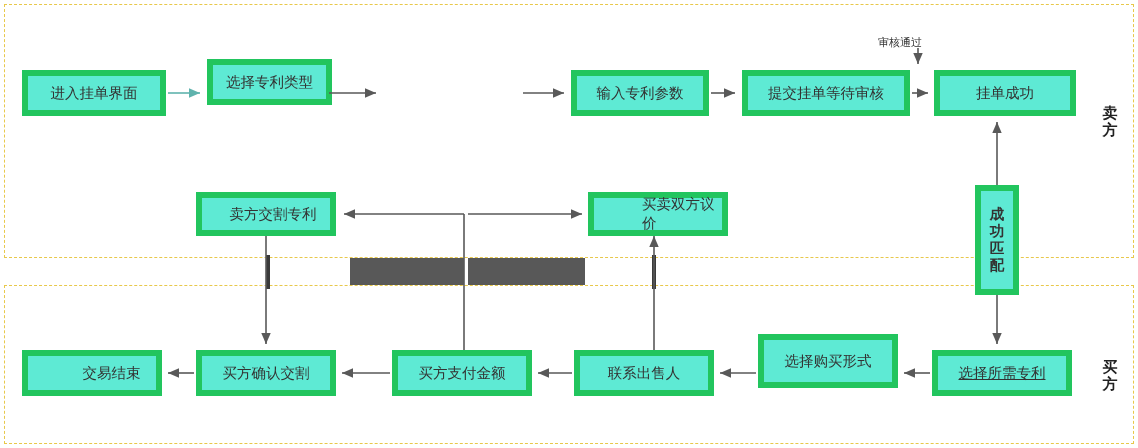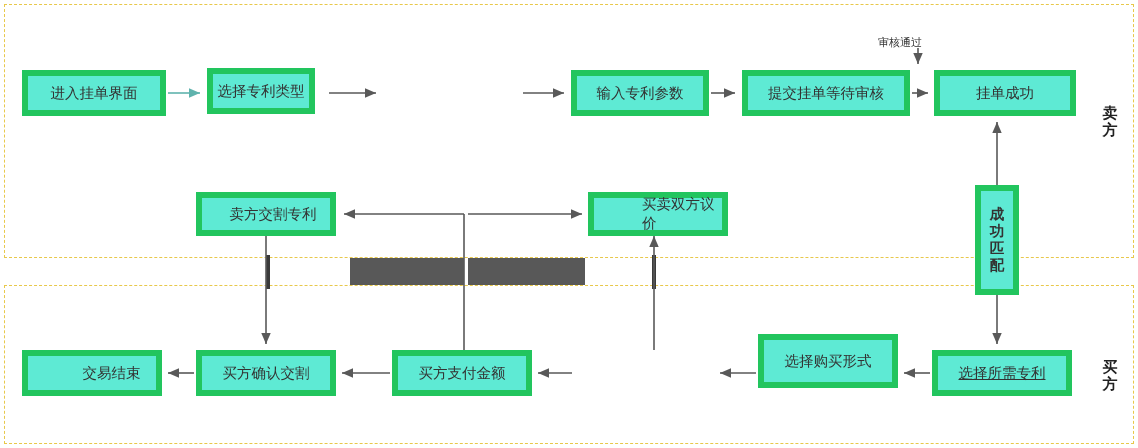--- a/index.html
+++ b/index.html
@@ -38,35 +38,36 @@
 
 <div class="canvas">
 
   <div class="region" style="left:4px;top:4px;width:1130px;height:254px;"></div>
   <div class="region" style="left:4px;top:285px;width:1130px;height:159px;"></div>
 
   <div class="region-label" style="left:1090px;top:104px;width:40px;">卖<br>方</div>
   <div class="region-label" style="left:1090px;top:358px;width:40px;">买<br>方</div>
 
   <div class="node" style="left:22px;top:70px;width:144px;height:46px;">进入挂单界面</div>
-  <div class="node" style="left:207px;top:68px;width:108px;height:46px;">选择专利类型</div>
+  <div class="node" style="left:207px;top:59px;width:125px;height:46px;">选择专利类型</div>
   <div class="node" style="left:571px;top:70px;width:138px;height:46px;">输入专利参数</div>
   <div class="node" style="left:742px;top:70px;width:168px;height:46px;">提交挂单等待审核</div>
   <div class="node" style="left:934px;top:70px;width:142px;height:46px;">挂单成功</div>
 
   <div class="annot" style="left:878px;top:35px;">审核通过</div>
 
   <div class="node" style="left:196px;top:192px;width:140px;height:44px;padding-left:14px;">卖方交割专利</div>
   <div class="node" style="left:588px;top:192px;width:140px;height:44px;padding-left:48px;">买卖双方议价</div>
 
   <div class="node vertical" style="left:975px;top:185px;width:44px;height:110px;">成<br>功<br>匹<br>配</div>
 
   <div class="node" style="left:22px;top:350px;width:140px;height:46px;padding-left:39px;">交易结束</div>
   <div class="node" style="left:196px;top:350px;width:140px;height:46px;">买方确认交割</div>
   <div class="node" style="left:392px;top:350px;width:140px;height:46px;">买方支付金额</div>
+  <div class="node" style="left:574px;top:350px;width:140px;height:46px;">联系出售人</div>
   <div class="node" style="left:758px;top:334px;width:140px;height:54px;">选择购买形式</div>
   <div class="node" style="left:932px;top:350px;width:140px;height:46px;text-decoration:underline;">选择所需专利</div>
 
   <div class="bar" style="left:350px;top:258px;width:114px;height:27px;"></div>
   <div class="bar" style="left:468px;top:258px;width:117px;height:27px;"></div>
 
   <div class="tick" style="left:266px;top:255px;width:4px;height:34px;"></div>
   <div class="tick" style="left:652px;top:255px;width:4px;height:34px;"></div>
 
   <svg class="arrows" viewBox="0 0 1138 448">

